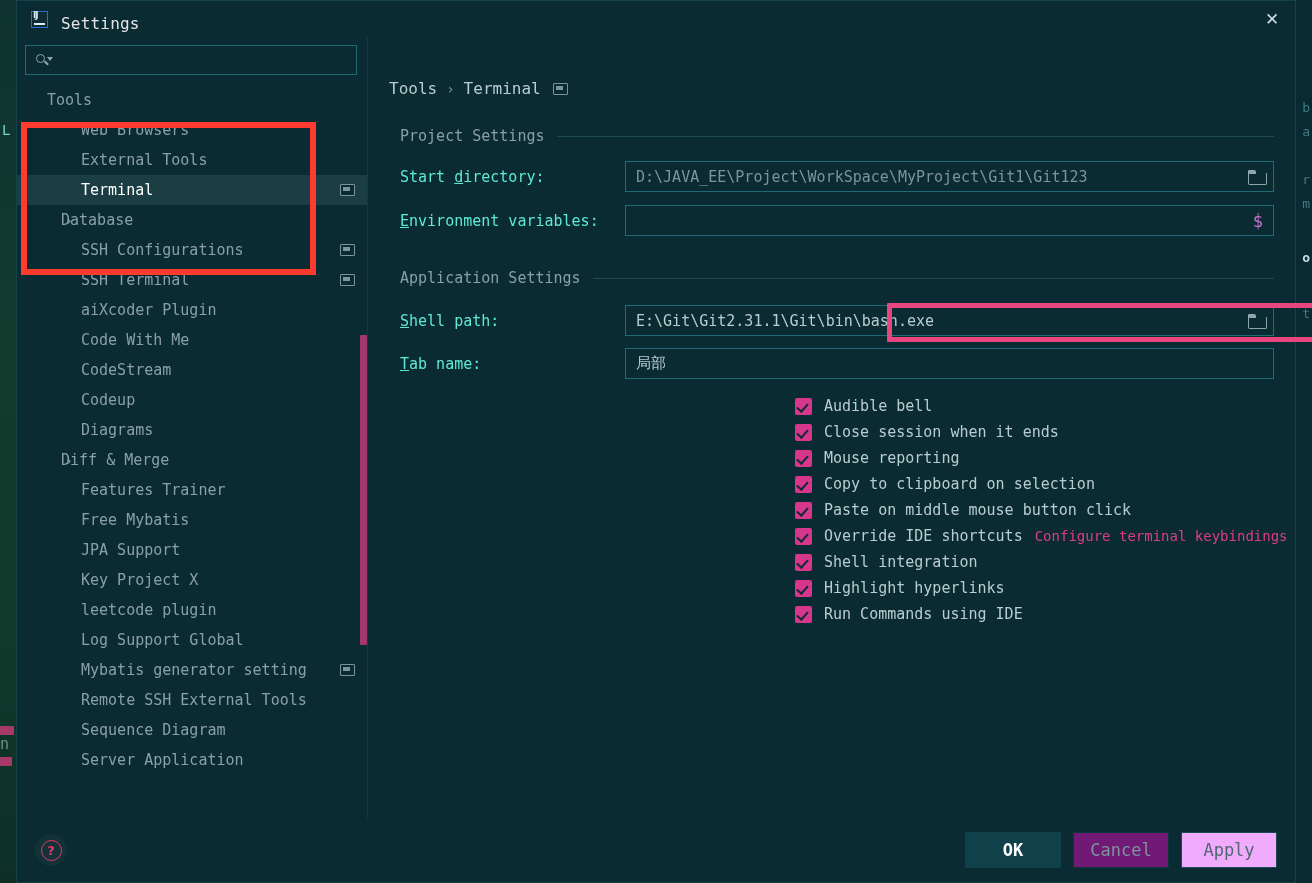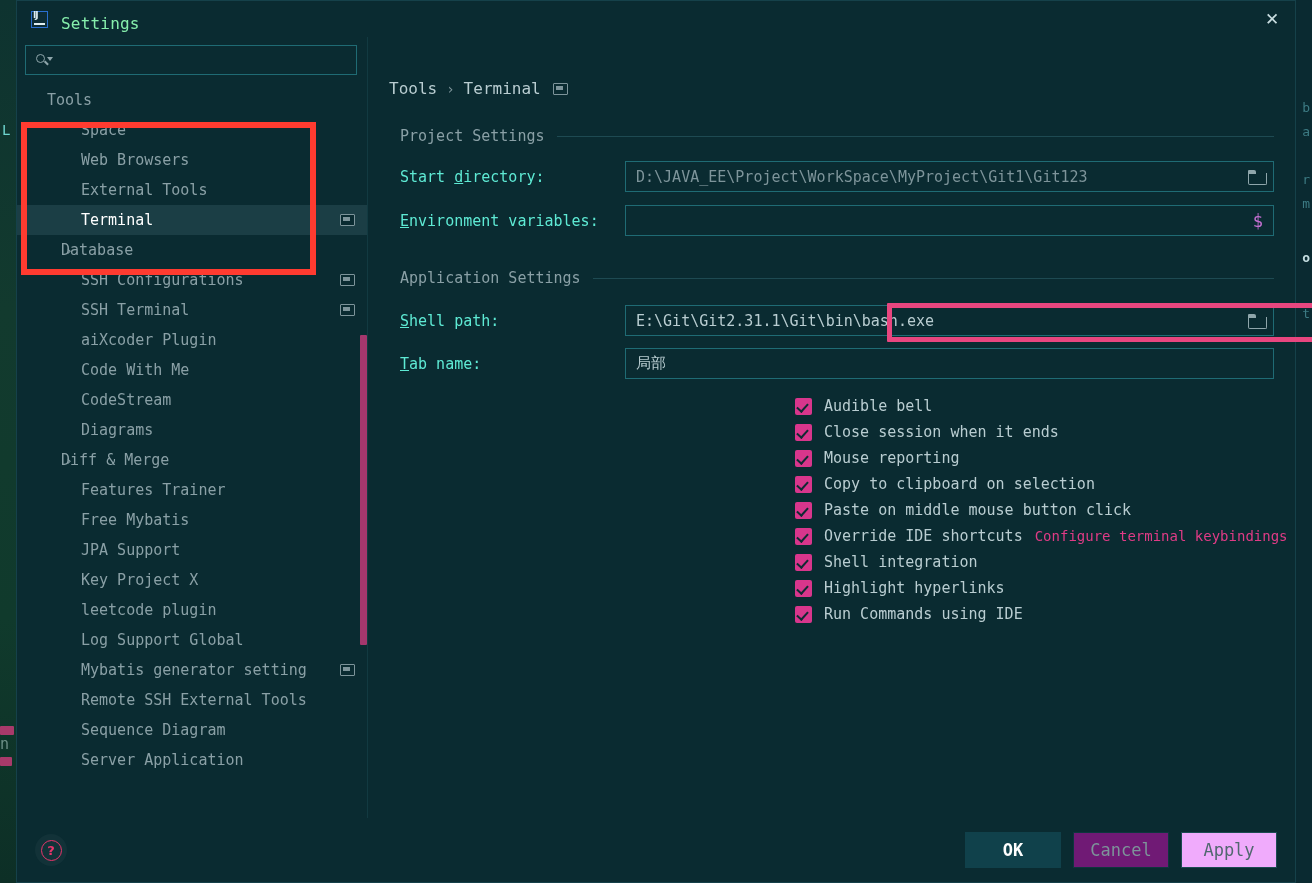--- a/index.html
+++ b/index.html
@@ -63,21 +63,21 @@
   #app-logo::before {
     content: "IJ";
     position: absolute; left: 1px; top: -2px;
     font-size: 9px; color: #dfeef2; letter-spacing: -1px;
     font-family: "DejaVu Sans","Liberation Sans",sans-serif; font-weight: bold;
   }
   #app-logo::after {
     content: ""; position: absolute; left: 2px; bottom: 2px;
     width: 11px; height: 2px; background: #dfeef2;
   }
-  #dialog-title { font-size: 16px; color: #86efac; letter-spacing: .2px; margin-top: 8px; }
+  #dialog-title { font-size: 16px; color: #e5e5e5; letter-spacing: .2px; margin-top: 8px; }
   #close-button {
     position: absolute; right: 0; top: 0; width: 46px; height: 36px;
     display: flex; align-items: center; justify-content: center;
     color: #c9dde0; font-size: 17px; cursor: pointer;
     font-family: "DejaVu Sans","Liberation Sans",sans-serif;
   }
 
   
   #dialog-body { flex: 1 1 auto; display: flex; min-height: 0; }
 
@@ -314,23 +314,20 @@
               <span class="caret"></span>
           </span>
           <input id="search-input" type="text" placeholder="" style="">
         </div>
       </div>
       <div id="tree">
           <div class="tree-row top">
             <span>Tools</span>
           </div>
           <div class="tree-row child">
-            <span>Space</span>
-          </div>
-          <div class="tree-row child">
             <span>Web Browsers</span>
           </div>
           <div class="tree-row child">
             <span>External Tools</span>
           </div>
           <div class="tree-row child selected">
             <span>Terminal</span>
             <span class="row-badge"></span>
           </div>
           <div class="tree-row child-arrow">
@@ -346,20 +343,23 @@
             <span class="row-badge"></span>
           </div>
           <div class="tree-row child">
             <span>aiXcoder Plugin</span>
           </div>
           <div class="tree-row child">
             <span>Code With Me</span>
           </div>
           <div class="tree-row child">
             <span>CodeStream</span>
+          </div>
+          <div class="tree-row child">
+            <span>Codeup</span>
           </div>
           <div class="tree-row child">
             <span>Diagrams</span>
           </div>
           <div class="tree-row child-arrow">
             <span class="tree-arrow">›</span>
             <span>Diff &amp; Merge</span>
           </div>
           <div class="tree-row child">
             <span>Features Trainer</span>

